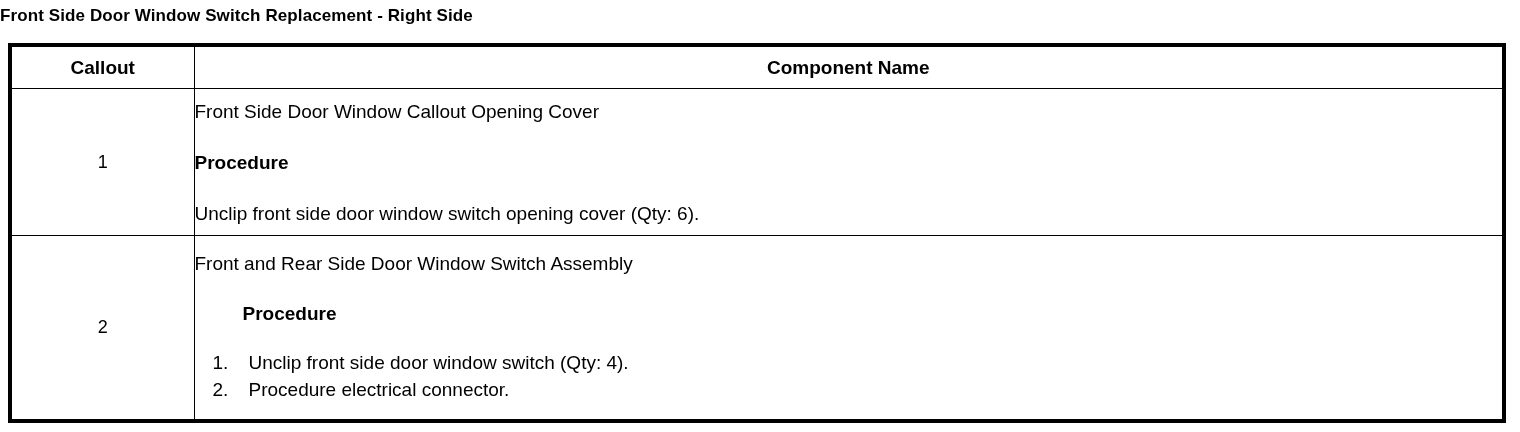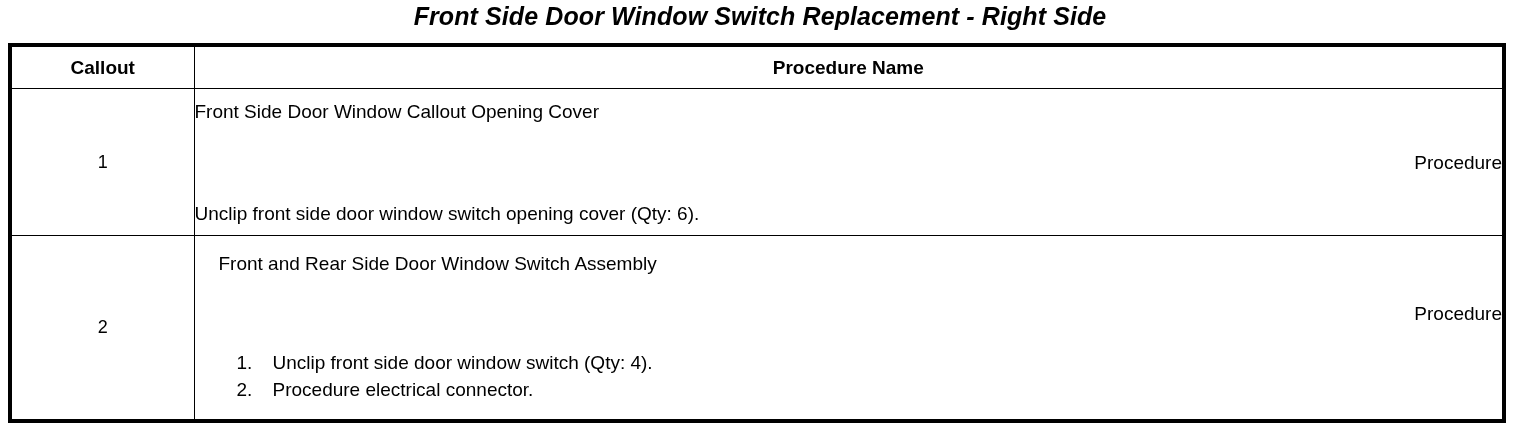--- a/index.html
+++ b/index.html
@@ -19,26 +19,25 @@
     position: relative;
     width: 1520px;
     height: 432px;
   }
 
   .doc-title {
     position: absolute;
     top: 3px;
     left: 0;
     width: 1520px;
-    text-align: center;
-    font-size: 25px;
+    text-align: left;
+    font-size: 17px;
     font-weight: bold;
     letter-spacing: 0.1px;
     line-height: 26px;
-    font-style: italic;
   }
 
   .table-wrap {
     position: absolute;
     top: 43px;
     left: 8px;
     width: 1494px;
   }
 
   table.proc-table {
@@ -86,21 +85,21 @@
   .line {
     font-size: 19px;
     line-height: 23px;
     margin: 0;
     padding: 0;
     white-space: nowrap;
   }
 
   .line.gap-top-1 { margin-top: 28px; }
   .line.gap-top-2 { margin-top: 27px; }
-  .line.bold { font-weight: normal; text-align: right; }
+  .line.bold { font-weight: bold; }
   .line.indent { padding-left: 48px; }
 
   .olist {
     margin: 0;
     padding: 0;
     list-style: none;
   }
   .olist li {
     font-size: 19px;
     line-height: 27px;
@@ -111,39 +110,39 @@
   .olist li .num {
     position: absolute;
     left: 18px;
     width: 30px;
     text-align: left;
   }
 
   .list-gap { margin-top: 24px; }
 
   .row-1 .component-cell { height: 146px; }
-  .row-2 .component-cell { height: 183px; padding-left: 24px; }
+  .row-2 .component-cell { height: 183px; }
 </style>
 </head>
 <body>
 
 <div class="page">
 
   <div class="doc-title">Front Side Door Window Switch Replacement - Right Side</div>
 
   <div class="table-wrap">
     <table class="proc-table">
       <colgroup>
         <col class="col-callout">
         <col class="col-name">
       </colgroup>
       <thead>
         <tr>
           <th class="th-cell">Callout</th>
-          <th class="th-cell">Procedure Name</th>
+          <th class="th-cell">Component Name</th>
         </tr>
       </thead>
       <tbody>
 
         <tr class="row-1">
           <td class="callout-cell">1</td>
           <td class="component-cell">
             <div class="line">Front Side Door Window Callout Opening Cover</div>
             <div class="line bold gap-top-1">Procedure</div>
             <div class="line gap-top-1">Unclip front side door window switch opening cover (Qty: 6).</div>

